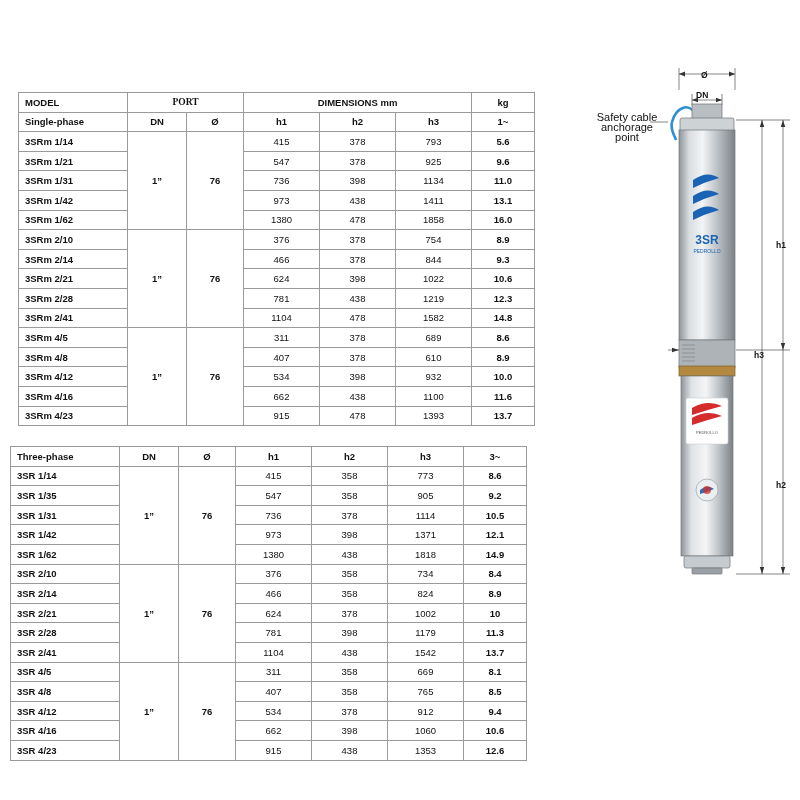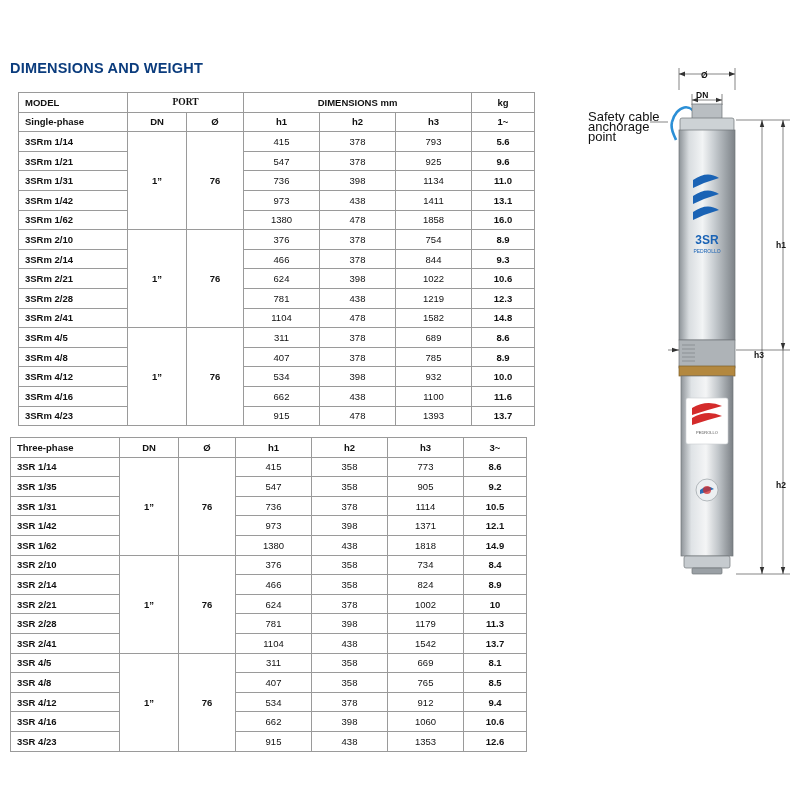--- a/index.html
+++ b/index.html
@@ -63,45 +63,44 @@
   
   .drawing {
     position: absolute;
     left: 580px;
     top: 60px;
     width: 215px;
     height: 520px;
   }
   .note {
     position: absolute;
-    font-size: 13px;
+    font-size: 11px;
     line-height: 10px;
     color: #111;
-    text-align: left;
+    text-align: center;
   }
   .dimlabel {
     position: absolute;
     font-size: 8.5px;
     font-weight: bold;
     color: #111;
   }
   .vlabel {
     position: absolute;
     font-size: 8.5px;
     font-weight: bold;
     color: #111;
   }
   .pump-svg { position: absolute; left: 0; top: 0; }
 </style>
 </head>
 <body>
 
 <div class="page">
 
-  <div class="title">DIMENSIONS AND WEIGHT</div>
 
   <table class="dimtable" id="tbl-single" style="left:18px; top:92px;">
     <tbody id="single-body">
         <tr class="hdr hdr-tall">
           <td class="c-model" rowspan="1">MODEL</td>
           <td rowspan="1" colspan="2" style="font-weight: bold; font-family: Liberation Serif, serif;">PORT</td>
           <td rowspan="1" colspan="3">DIMENSIONS mm</td>
           <td class="c-kg" rowspan="1">kg</td>
         </tr>
         <tr class="hdr hdr-tall">
@@ -193,21 +192,21 @@
           <td class="c-dia merged" rowspan="5">76</td>
           <td class="c-h1" rowspan="1">311</td>
           <td class="c-h2" rowspan="1">378</td>
           <td class="c-h3" rowspan="1">689</td>
           <td class="c-kg" rowspan="1">8.6</td>
         </tr>
         <tr>
           <td class="c-model" rowspan="1">3SRm 4/8</td>
           <td class="c-h1" rowspan="1">407</td>
           <td class="c-h2" rowspan="1">378</td>
-          <td class="c-h3" rowspan="1">785</td>
+          <td class="c-h3" rowspan="1">610</td>
           <td class="c-kg" rowspan="1">8.9</td>
         </tr>
         <tr>
           <td class="c-model" rowspan="1">3SRm 4/12</td>
           <td class="c-h1" rowspan="1">534</td>
           <td class="c-h2" rowspan="1">398</td>
           <td class="c-h3" rowspan="1">932</td>
           <td class="c-kg" rowspan="1">10.0</td>
         </tr>
         <tr>
@@ -220,21 +219,21 @@
         <tr>
           <td class="c-model" rowspan="1">3SRm 4/23</td>
           <td class="c-h1" rowspan="1">915</td>
           <td class="c-h2" rowspan="1">478</td>
           <td class="c-h3" rowspan="1">1393</td>
           <td class="c-kg" rowspan="1">13.7</td>
         </tr>
       </tbody>
   </table>
 
-  <table class="dimtable" id="tbl-three" style="left:10px; top:437px;">
+  <table class="dimtable" id="tbl-three" style="left:10px; top:446px;">
     <tbody id="three-body">
         <tr class="hdr hdr-tall">
           <td class="c-model" rowspan="1">Three-phase</td>
           <td class="c-dn" rowspan="1">DN</td>
           <td class="c-dia" rowspan="1">Ø</td>
           <td class="c-h1" rowspan="1">h1</td>
           <td class="c-h2" rowspan="1">h2</td>
           <td class="c-h3" rowspan="1">h3</td>
           <td class="c-kg" rowspan="1">3~</td>
         </tr>

